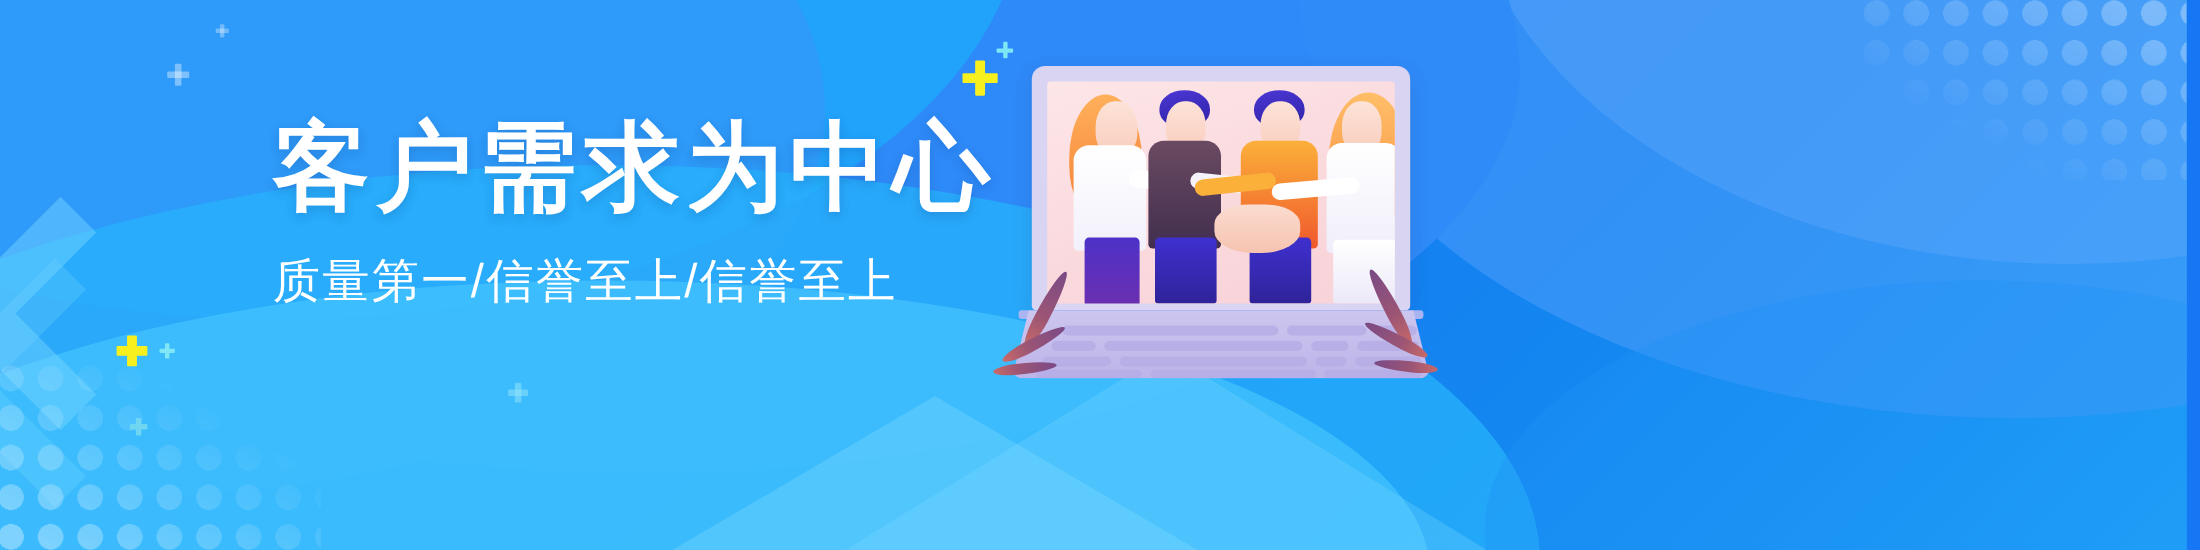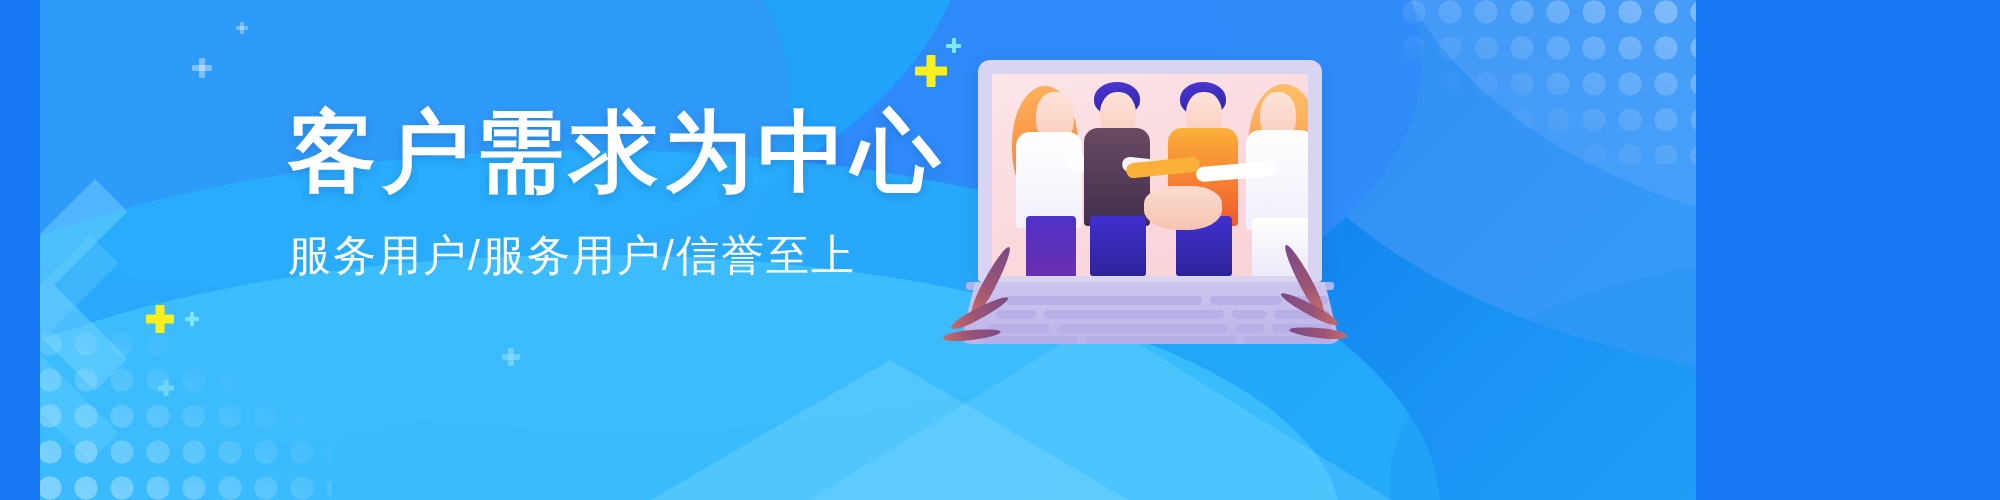--- a/index.html
+++ b/index.html
@@ -3,24 +3,23 @@
 <meta charset="utf-8">
 <style>
   * { margin:0; padding:0; box-sizing:border-box; }
   html,body { width:2000px; height:500px; overflow:hidden; }
   body {
     font-family:"Liberation Sans", sans-serif;
     background:#1677f5;
   }
   .banner {
     position:relative;
-    width:1656px; height:500px;
+    width:1988px; height:500px;
     overflow:hidden;
     background:linear-gradient(135deg,#2f86f6 0%,#1777f5 40%,#1386f0 70%,#1fa3f7 100%);
-    margin-left:40px;
   }
 
   
   .bg-layer { position:absolute; pointer-events:none; }
 
   .wave-a {
     left:-120px; top:-330px; width:1500px; height:760px;
     background:#2f8bf8;
     border-radius:50% 50% 48% 52% / 56% 56% 44% 44%;
     transform:rotate(-3deg);
@@ -213,21 +212,21 @@
       <div class="plus" style="left: 145px; top: 312px; width: 14px; height: 14px; color: rgb(127, 230, 245); --t: 4px;"></div>
       <div class="plus" style="left: 118px; top: 380px; width: 16px; height: 16px; color: rgb(111, 214, 242); --t: 5px;"></div>
       <div class="plus" style="left: 152px; top: 58px; width: 20px; height: 20px; color: rgba(255, 255, 255, 0.38); --t: 6px;"></div>
       <div class="plus" style="left: 196px; top: 22px; width: 12px; height: 12px; color: rgba(255, 255, 255, 0.32); --t: 4px;"></div>
       <div class="plus" style="left: 1117px; top: 312px; width: 22px; height: 22px; color: rgba(125, 220, 250, 0.55); --t: 7px;"></div>
       <div class="plus" style="left: 462px; top: 348px; width: 18px; height: 18px; color: rgba(150, 230, 250, 0.5); --t: 6px;"></div>
     </div>
 
   <div class="text-block">
     <div class="headline">客户需求为中心</div>
-    <div class="subline">服务用户/服务用户/信誉至上</div>
+    <div class="subline">质量第一/信誉至上/信誉至上</div>
   </div>
 
   <div class="laptop">
 
     <div class="lid">
       <div class="screen">
 
         <div class="person" style="left:14px; width:92px; height:196px;">
           <div class="hair" style="left:6px; top:6px; width:66px; height:116px; background:linear-gradient(170deg,#ffb25c,#f4782f);"></div>
           <div class="head" style="left:30px; top:12px; width:38px; height:50px;"></div>

